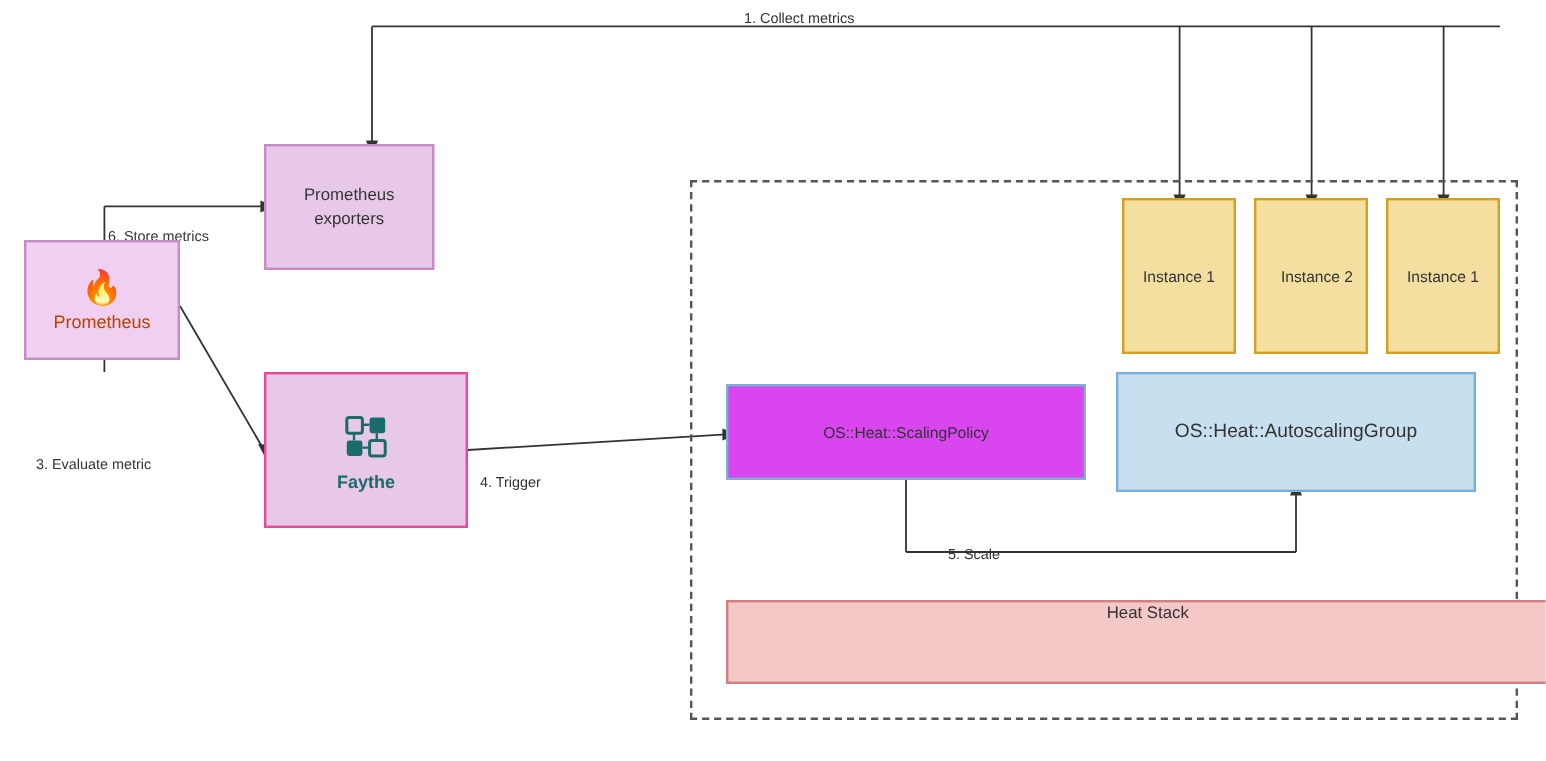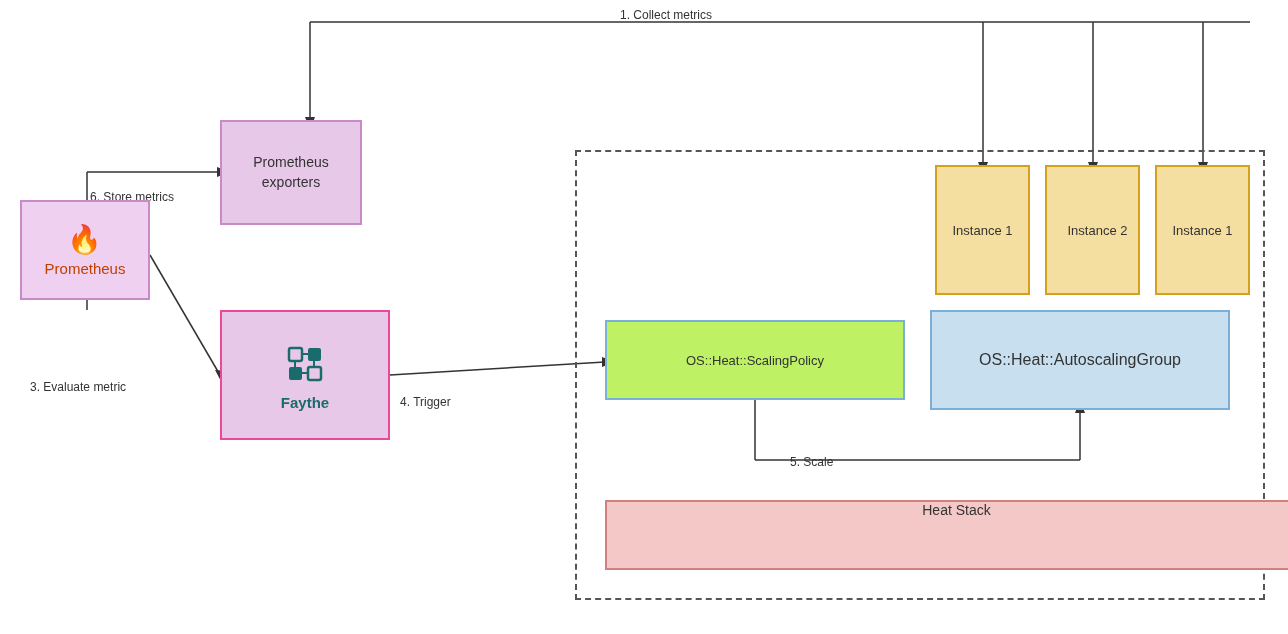--- a/index.html
+++ b/index.html
@@ -88,21 +88,21 @@
       background: transparent;
     }
     
     .scaling-policy-box {
       position: absolute;
       left: 605px;
       top: 320px;
       width: 300px;
       height: 80px;
       border: 2px solid #7ab0d8;
-      background: #bef264;
+      background: #d946ef;
       display: flex;
       align-items: center;
       justify-content: center;
       text-align: center;
     }
     .scaling-policy-label {
       font-size: 13px;
       color: #333;
     }
     

